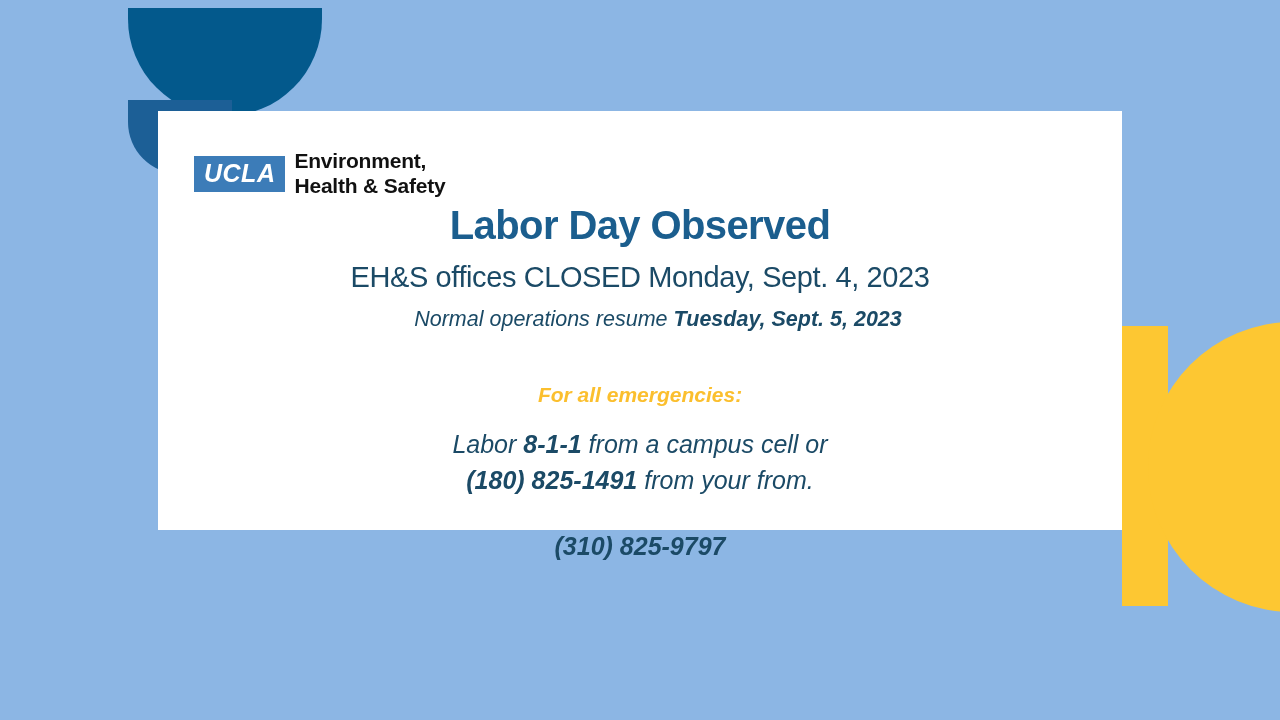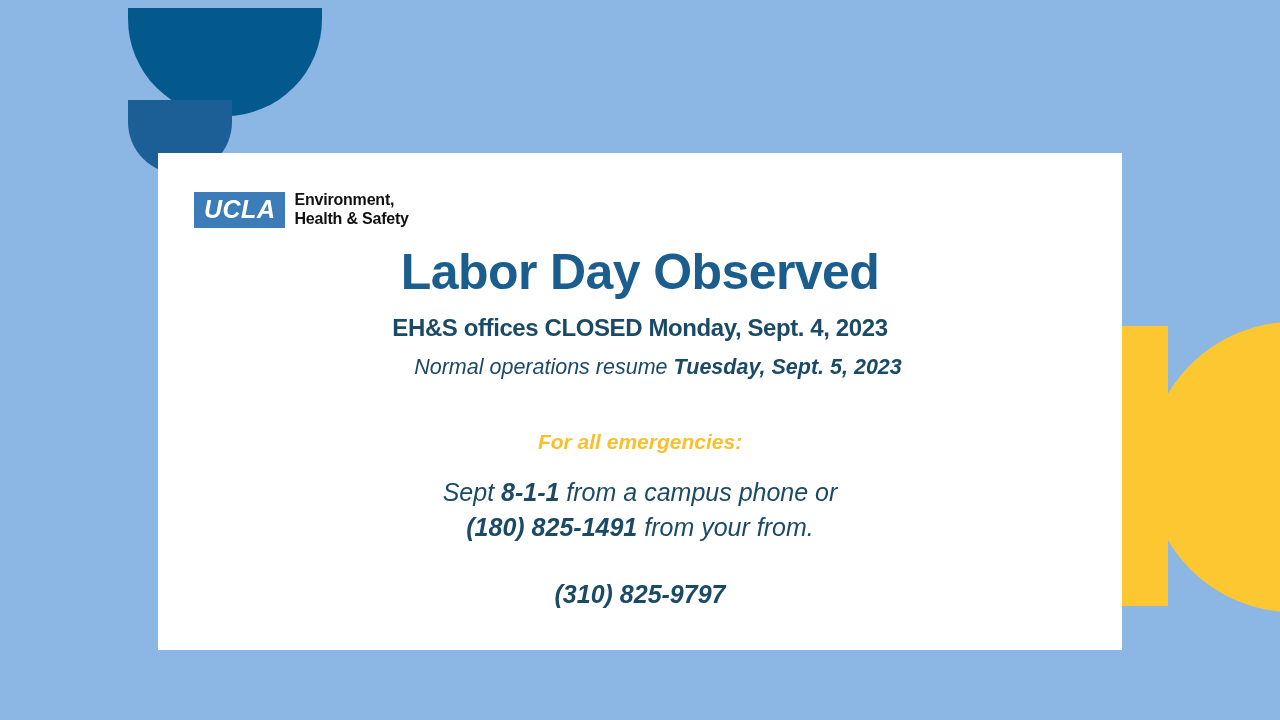--- a/index.html
+++ b/index.html
@@ -46,24 +46,23 @@
     left:1148px; top:322px;
     width:290px; height:290px;
     background:#FDC732;
     border-radius:50%;
   }
 
   
   #card {
     position:absolute;
     left:158px; top:111px;
-    width:964px; height:497px;
+    width:964px; height:419px;
     background:#FFFFFF;
     z-index:5;
-    margin-top:42px;
   }
 
   
   #logo {
     position:absolute;
     left:36px; top:38px;
     display:flex; align-items:center;
   }
   #logo-box {
     background:#3C7CB8;
@@ -72,44 +71,44 @@
     font-style:italic;
     font-size:25px;
     letter-spacing:0.5px;
     padding:5px 10px 6px 10px;
     line-height:1;
   }
   #logo-words {
     margin-left:9px;
     color:#111111;
     font-weight:bold;
-    font-size:16px;
+    font-size:21px;
     line-height:1.18;
     letter-spacing:-0.2px;
   }
 
   
   #content {
     position:absolute;
     left:0; right:0;
     top:92px;
     text-align:center;
   }
 
   .h1 {
     color:#1B5E8E;
-    font-size:50px;
+    font-size:40px;
     font-weight:bold;
     letter-spacing:-0.6px;
     line-height:1.1;
   }
   .h2 {
     color:#1B4A66;
-    font-size:24px;
-    font-weight:bold;
+    font-size:29px;
+    font-weight:normal;
     letter-spacing:-0.4px;
     margin-top:14px;
     line-height:1.15;
   }
   .h3 {
     color:#1B4A66;
     font-size:21.5px;
     font-style:italic;
     margin-top:13px;
     line-height:1.2;
@@ -163,21 +162,21 @@
       <div class="h2">EH&amp;S offices CLOSED Monday, Sept. 4, 2023</div>
 
       <div class="h3">
         <span>Normal operations resume </span><b>Tuesday, Sept. 5, 2023</b>
       </div>
 
       <div class="emerg-title">For all emergencies:</div>
 
       <div id="dial-block">
         <div class="body-line">
-          <span>Sept </span><b>8-1-1</b><span> from a campus phone or</span>
+          <span>Labor </span><b>8-1-1</b><span> from a campus cell or</span>
         </div>
         <div class="body-line">
           <b>(180) 825-1491</b><span> from your from.</span>
         </div>
       </div>
 
       <div id="hotline-block">
         <div class="body-line">
           <b>(310) 825-9797</b>
         </div>

